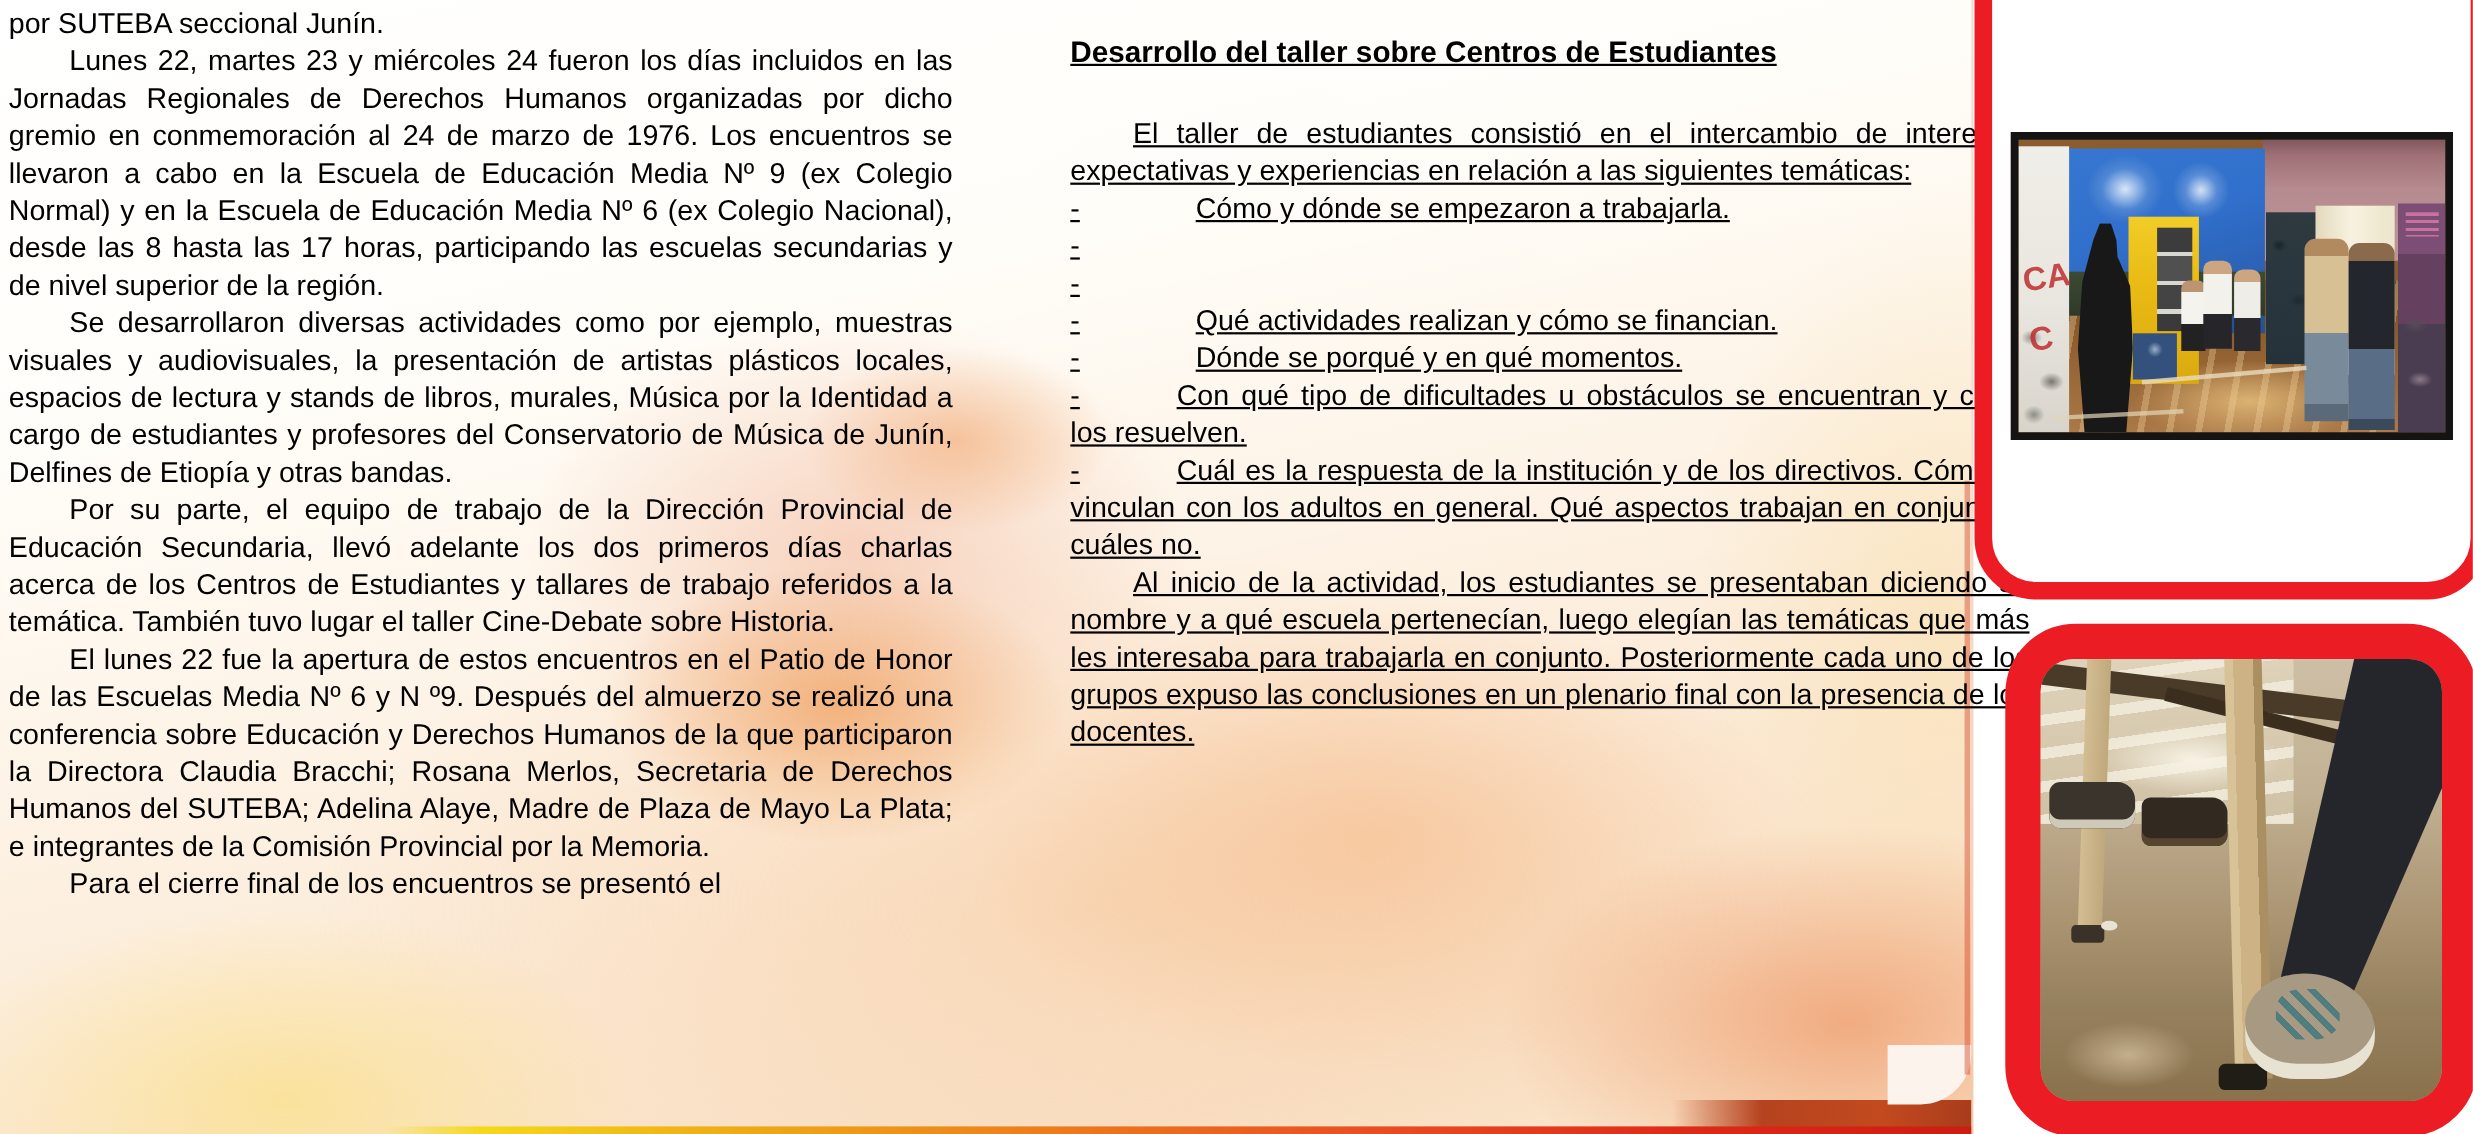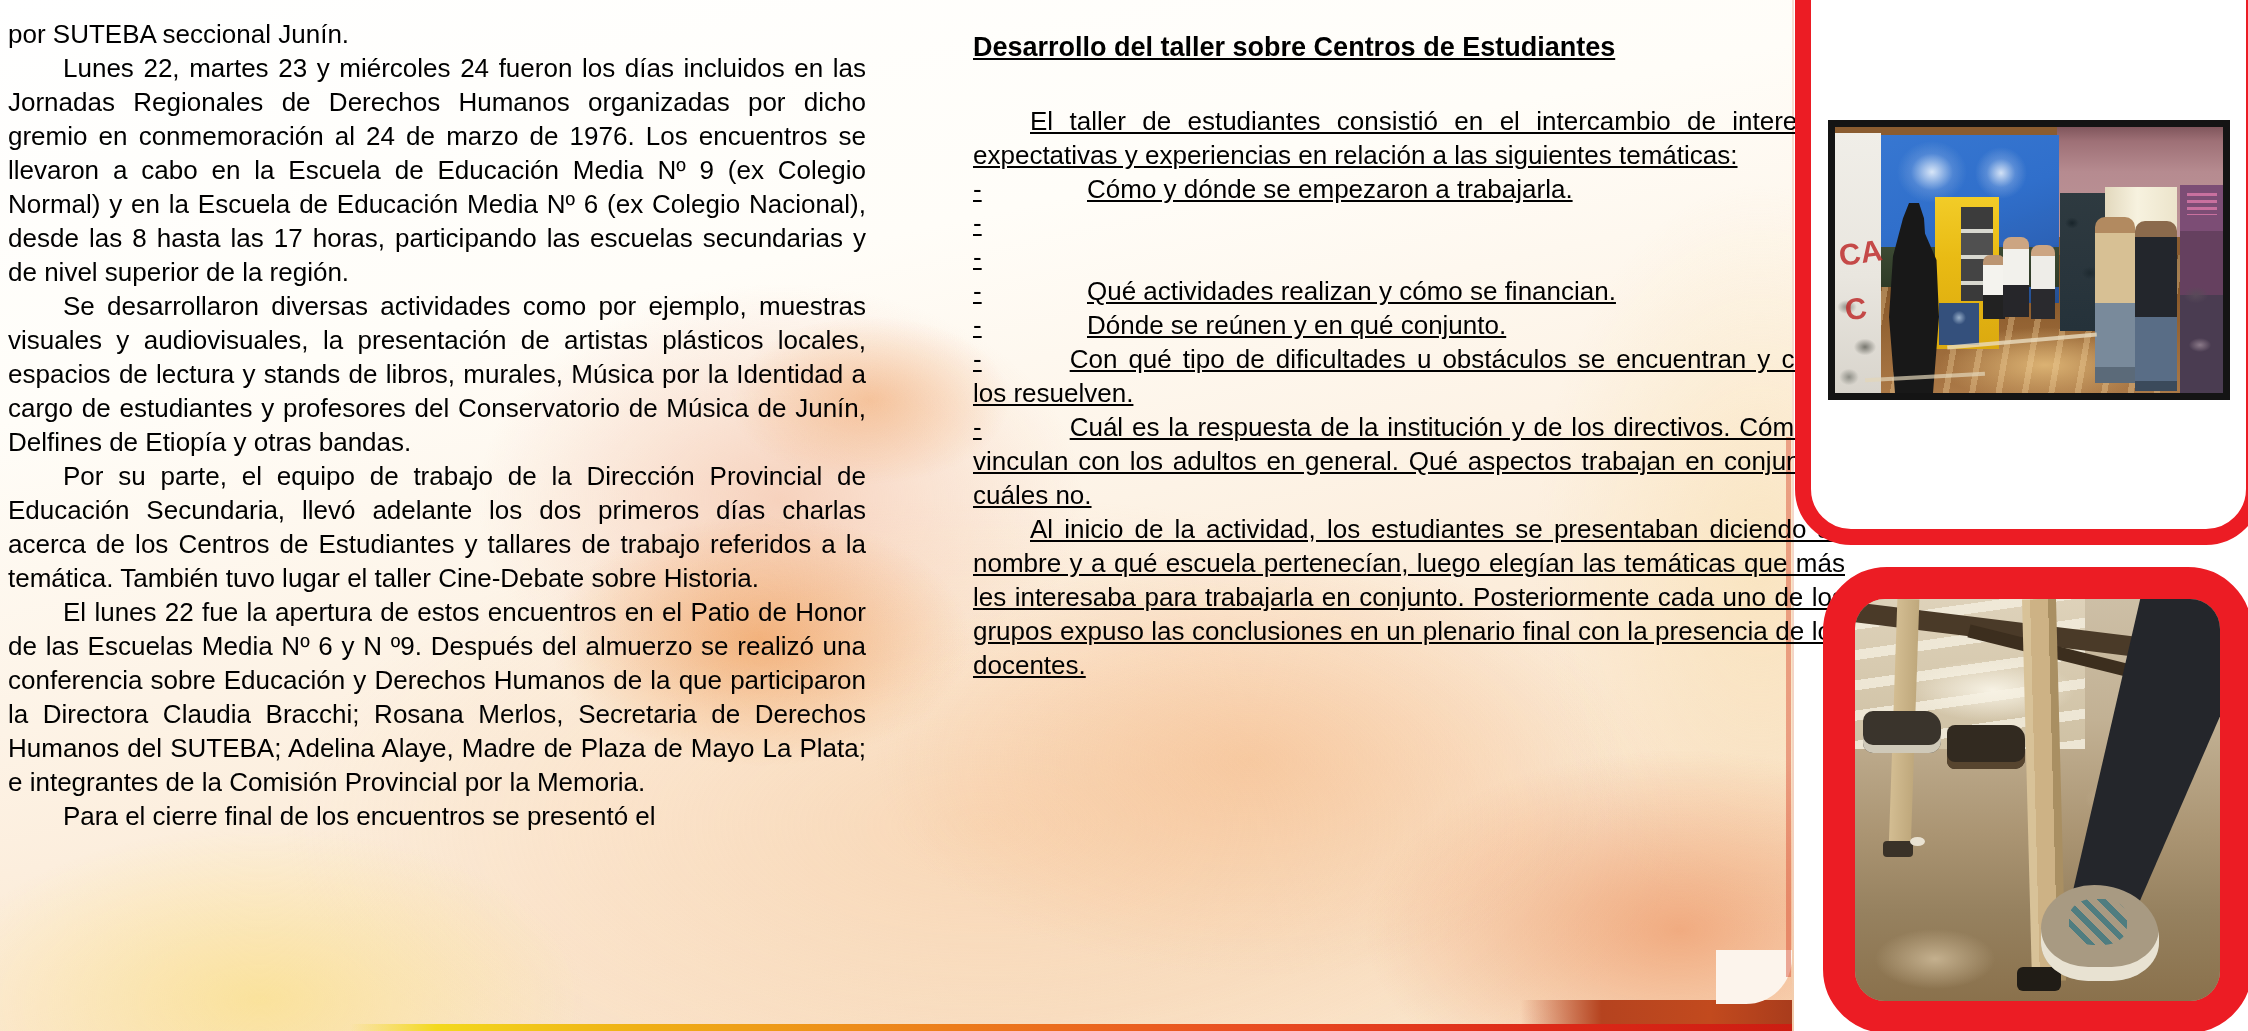--- a/index.html
+++ b/index.html
@@ -27,21 +27,21 @@
   .band-edge-line{position:absolute;left:1786px;top:437px;width:5px;height:540px;background:rgba(215,70,45,.45);z-index:3;}
   .brick-strip{position:absolute;left:1520px;top:1000px;width:272px;height:31px;z-index:2;
     background:linear-gradient(90deg, rgba(181,67,31,0) 0%, #b5431f 30%, #c24a1e 70%, #a93c1c 100%);}
   .band-corner{position:absolute;left:1716px;top:950px;width:76px;height:54px;background:#fcf4ec;
     border-radius:0 0 46px 0;z-index:2;}
   .bottom-stripe{position:absolute;left:350px;top:1024px;width:1442px;height:7px;z-index:3;
     background:linear-gradient(90deg, rgba(247,236,131,0) 0%, #f3d91d 6%, #efb015 20%, #ec7c1c 42%, #e94e22 62%, #de2a18 82%, #cc1d12 100%);}
 
   
   .col{position:absolute;z-index:4;font-size:26px;line-height:34px;}
-  .col-left{left:8px;top:17px;width:858px;}
+  .col-left{left:8px;top:4px;width:858px;}
   .col-right{left:973px;top:30px;width:872px;text-decoration:underline;}
   .lp{margin:0;text-indent:55px;text-align:justify;}
   .lp.first{text-indent:0;}
   .rc-heading{font-weight:bold;font-size:27px;line-height:34px;margin:0 0 40px 0;}
   .rp{margin:0;text-indent:57px;text-align:justify;}
   .bullet.hanging{display:flex;margin:0;}
   .bullet.hanging .dash{width:114px;flex:none;}
   .bullet.hanging .btxt{flex:1;display:block;text-align:justify;}
   p.bullet.flush{margin:0;text-align:justify;text-indent:0;}
   p.bullet.flush .gap{display:inline-block;width:88px;}
@@ -164,21 +164,21 @@
   </div>
   <div class="bullet hanging">
     <span class="dash">-</span>
   </div>
   <div class="bullet hanging">
     <span class="dash">-</span>
     <span class="btxt">Qué actividades realizan y cómo se financian.</span>
   </div>
   <div class="bullet hanging">
     <span class="dash">-</span>
-    <span class="btxt">Dónde se reúnen y en qué conjunto.</span>
+    <span class="btxt">Dónde se porqué y en qué momentos.</span>
   </div>
   <p class="bullet flush">
     <span class="dash-inline">-</span><span class="gap"></span><span>Con qué tipo de dificultades u obstáculos se encuentran y cómo los resuelven.</span>
   </p>
   <p class="bullet flush">
     <span class="dash-inline">-</span><span class="gap"></span><span>Cuál es la respuesta de la institución y de los directivos. Cómo se vinculan con los adultos en general. Qué aspectos trabajan en conjunto y cuáles no.</span>
   </p>
 
   <p class="rp">Al inicio de la actividad, los estudiantes se presentaban diciendo su nombre y a qué escuela pertenecían, luego elegían las temáticas que más les interesaba para trabajarla en conjunto. Posteriormente cada uno de los grupos expuso las conclusiones en un plenario final con la presencia de los docentes.</p>
 </div>

